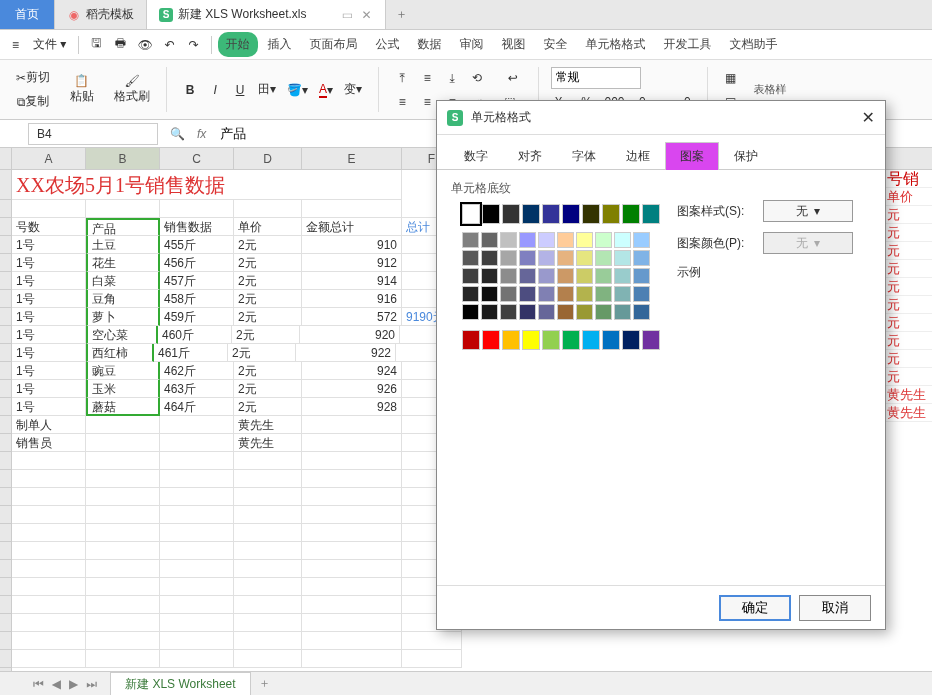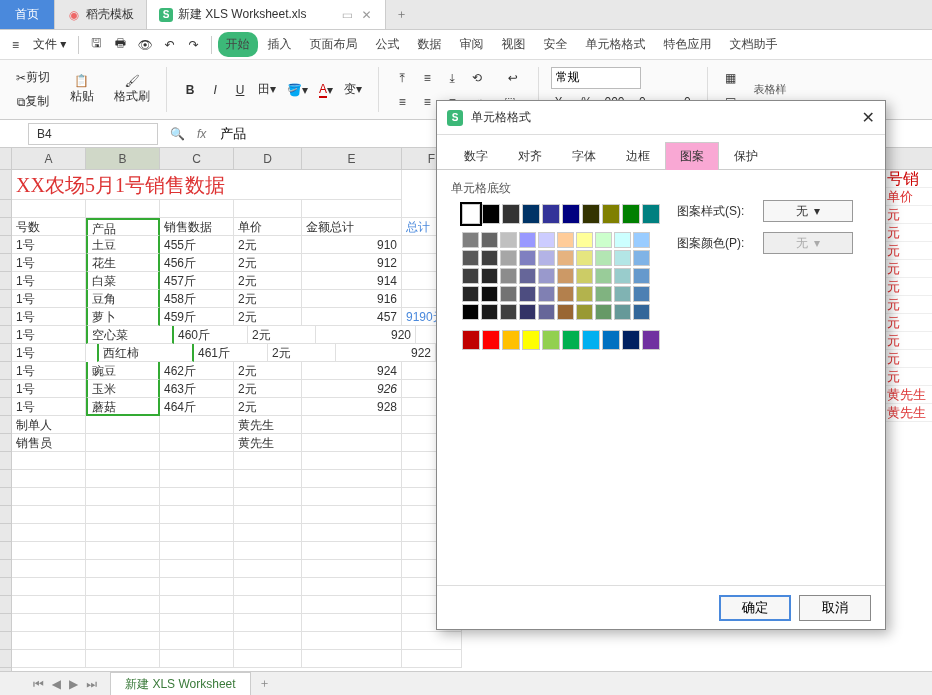--- a/index.html
+++ b/index.html
@@ -62,21 +62,21 @@
 .right-pane { position: absolute; right: 0; top: 170px; width: 48px; background: #fff; }
 .right-pane .rp-row { height: 18px; border-bottom: 1px solid #eee; padding: 0 3px; line-height: 18px; color: #d33; font-size: 13px; white-space: nowrap; }
 
 
 .dialog { position: absolute; left: 436px; top: 100px; width: 450px; height: 530px; background: #fff; border: 1px solid #888; box-shadow: 4px 4px 12px rgba(0,0,0,.3); display: flex; flex-direction: column; }
 .dlg-title { height: 34px; display: flex; align-items: center; padding: 0 10px; gap: 8px; border-bottom: 1px solid #ddd; }
 .dlg-title .spacer { flex: 1; }
 .dlg-close { cursor: pointer; font-size: 16px; }
 .dlg-tabs { display: flex; padding: 6px 12px 0; gap: 0; border-bottom: 1px solid #ccc; }
 .dlg-tab { padding: 5px 14px; cursor: pointer; border: 1px solid transparent; border-bottom: none; position: relative; top: 1px; }
-.dlg-tab.active { border-color: #ccc; background: #f9a8d4; }
+.dlg-tab.active { border-color: #ccc; background: #d946ef; }
 .dlg-body { flex: 1; padding: 10px 14px; position: relative; }
 .section-label { color: #555; margin-bottom: 6px; }
 .no-pattern-btn { width: 200px; height: 26px; border: 1px solid #89b; background: #eef3fa; text-align: center; line-height: 24px; cursor: pointer; margin-bottom: 8px; }
 .swatches { width: 200px; }
 .sw-row { display: flex; }
 .sw { width: 17px; height: 16px; border: 1px solid #ccc; margin: 1px; cursor: pointer; }
 .sw.big { width: 22px; height: 20px; }
 .sw.sel { outline: 2px solid #000; }
 .action-btns { display: flex; gap: 8px; margin-top: 12px; }
 .act-btn { padding: 4px 12px; border: 1px solid #999; background: #f7f7f7; cursor: pointer; }
@@ -131,21 +131,21 @@
   <span class="menu-sep"></span>
   <span class="menu-item start-pill">开始</span>
   <span class="menu-item">插入</span>
   <span class="menu-item">页面布局</span>
   <span class="menu-item">公式</span>
   <span class="menu-item">数据</span>
   <span class="menu-item">审阅</span>
   <span class="menu-item">视图</span>
   <span class="menu-item">安全</span>
   <span class="menu-item">单元格格式</span>
-  <span class="menu-item">特色应用</span>
+  <span class="menu-item">开发工具</span>
   <span class="menu-item">文档助手</span>
 </div>
 
 <div class="toolbar">
   <div class="tb-group">
     <div class="tb-row">
         <span class="tb-btn">✂ <span>剪切</span></span>
       </div>
     <div class="tb-row">
         <span class="tb-btn">⧉ <span>复制</span></span>
@@ -319,53 +319,53 @@
           <div class="cell" style="width: 74px;">458斤</div>
           <div class="cell" style="width: 68px;">2元</div>
           <div class="cell num" style="width: 100px;">916</div>
           <div class="cell" style="width: 60px;"></div>
         </div>
         <div class="row ">
           <div class="cell" style="width: 74px;">1号</div>
           <div class="cell green-box" style="width: 74px;">萝卜</div>
           <div class="cell" style="width: 74px;">459斤</div>
           <div class="cell" style="width: 68px;">2元</div>
-          <div class="cell num" style="width: 100px;">457</div>
+          <div class="cell num" style="width: 100px;">572</div>
           <div class="cell side-note" style="width: 60px;">9190元</div>
         </div>
         <div class="row ">
           <div class="cell" style="width: 74px;">1号</div>
-          <div class="cell green-box" style="width: 88px;">空心菜</div>
+          <div class="cell green-box" style="width: 72px;">空心菜</div>
           <div class="cell" style="width: 74px;">460斤</div>
           <div class="cell" style="width: 68px;">2元</div>
           <div class="cell num" style="width: 100px;">920</div>
           <div class="cell" style="width: 60px;"></div>
         </div>
         <div class="row ">
           <div class="cell" style="width: 74px;">1号</div>
-          <div class="cell green-box" style="width: 97px; margin-left: 11px;">西红柿</div>
+          <div class="cell green-box" style="width: 68px;">西红柿</div>
           <div class="cell" style="width: 74px;">461斤</div>
           <div class="cell" style="width: 68px;">2元</div>
           <div class="cell num" style="width: 100px;">922</div>
           <div class="cell" style="width: 60px;"></div>
         </div>
         <div class="row ">
           <div class="cell" style="width: 74px;">1号</div>
           <div class="cell green-box" style="width: 74px;">豌豆</div>
           <div class="cell" style="width: 74px;">462斤</div>
           <div class="cell" style="width: 68px;">2元</div>
           <div class="cell num" style="width: 100px;">924</div>
           <div class="cell" style="width: 60px;"></div>
         </div>
         <div class="row ">
           <div class="cell" style="width: 74px;">1号</div>
           <div class="cell green-box" style="width: 74px;">玉米</div>
           <div class="cell" style="width: 74px;">463斤</div>
           <div class="cell" style="width: 68px;">2元</div>
-          <div class="cell num" style="width: 100px; font-style: italic;">926</div>
+          <div class="cell num" style="width: 100px;">926</div>
           <div class="cell" style="width: 60px;"></div>
         </div>
         <div class="row ">
           <div class="cell" style="width: 74px;">1号</div>
           <div class="cell green-box green-bot" style="width: 74px;">蘑菇</div>
           <div class="cell" style="width: 74px;">464斤</div>
           <div class="cell" style="width: 68px;">2元</div>
           <div class="cell num" style="width: 100px;">928</div>
           <div class="cell" style="width: 60px;"></div>
         </div>
@@ -619,20 +619,23 @@
             <span>▾</span>
           </div>
       </div>
       <div class="opt-row">
         <span class="opt-label">图案颜色(P):</span>
         <div class="opt-combo disabled">
             <span>无</span>
             <span>▾</span>
           </div>
       </div>
+      <div class="sample-box">
+        <div>示例</div>
+      </div>
     </div>
   </div>
   <div class="dlg-footer">
     <button class="dlg-btn primary">确定</button>
     <button class="dlg-btn">取消</button>
   </div>
 </div>
 
 <div class="sheet-bar">
   <div class="sheet-nav">

